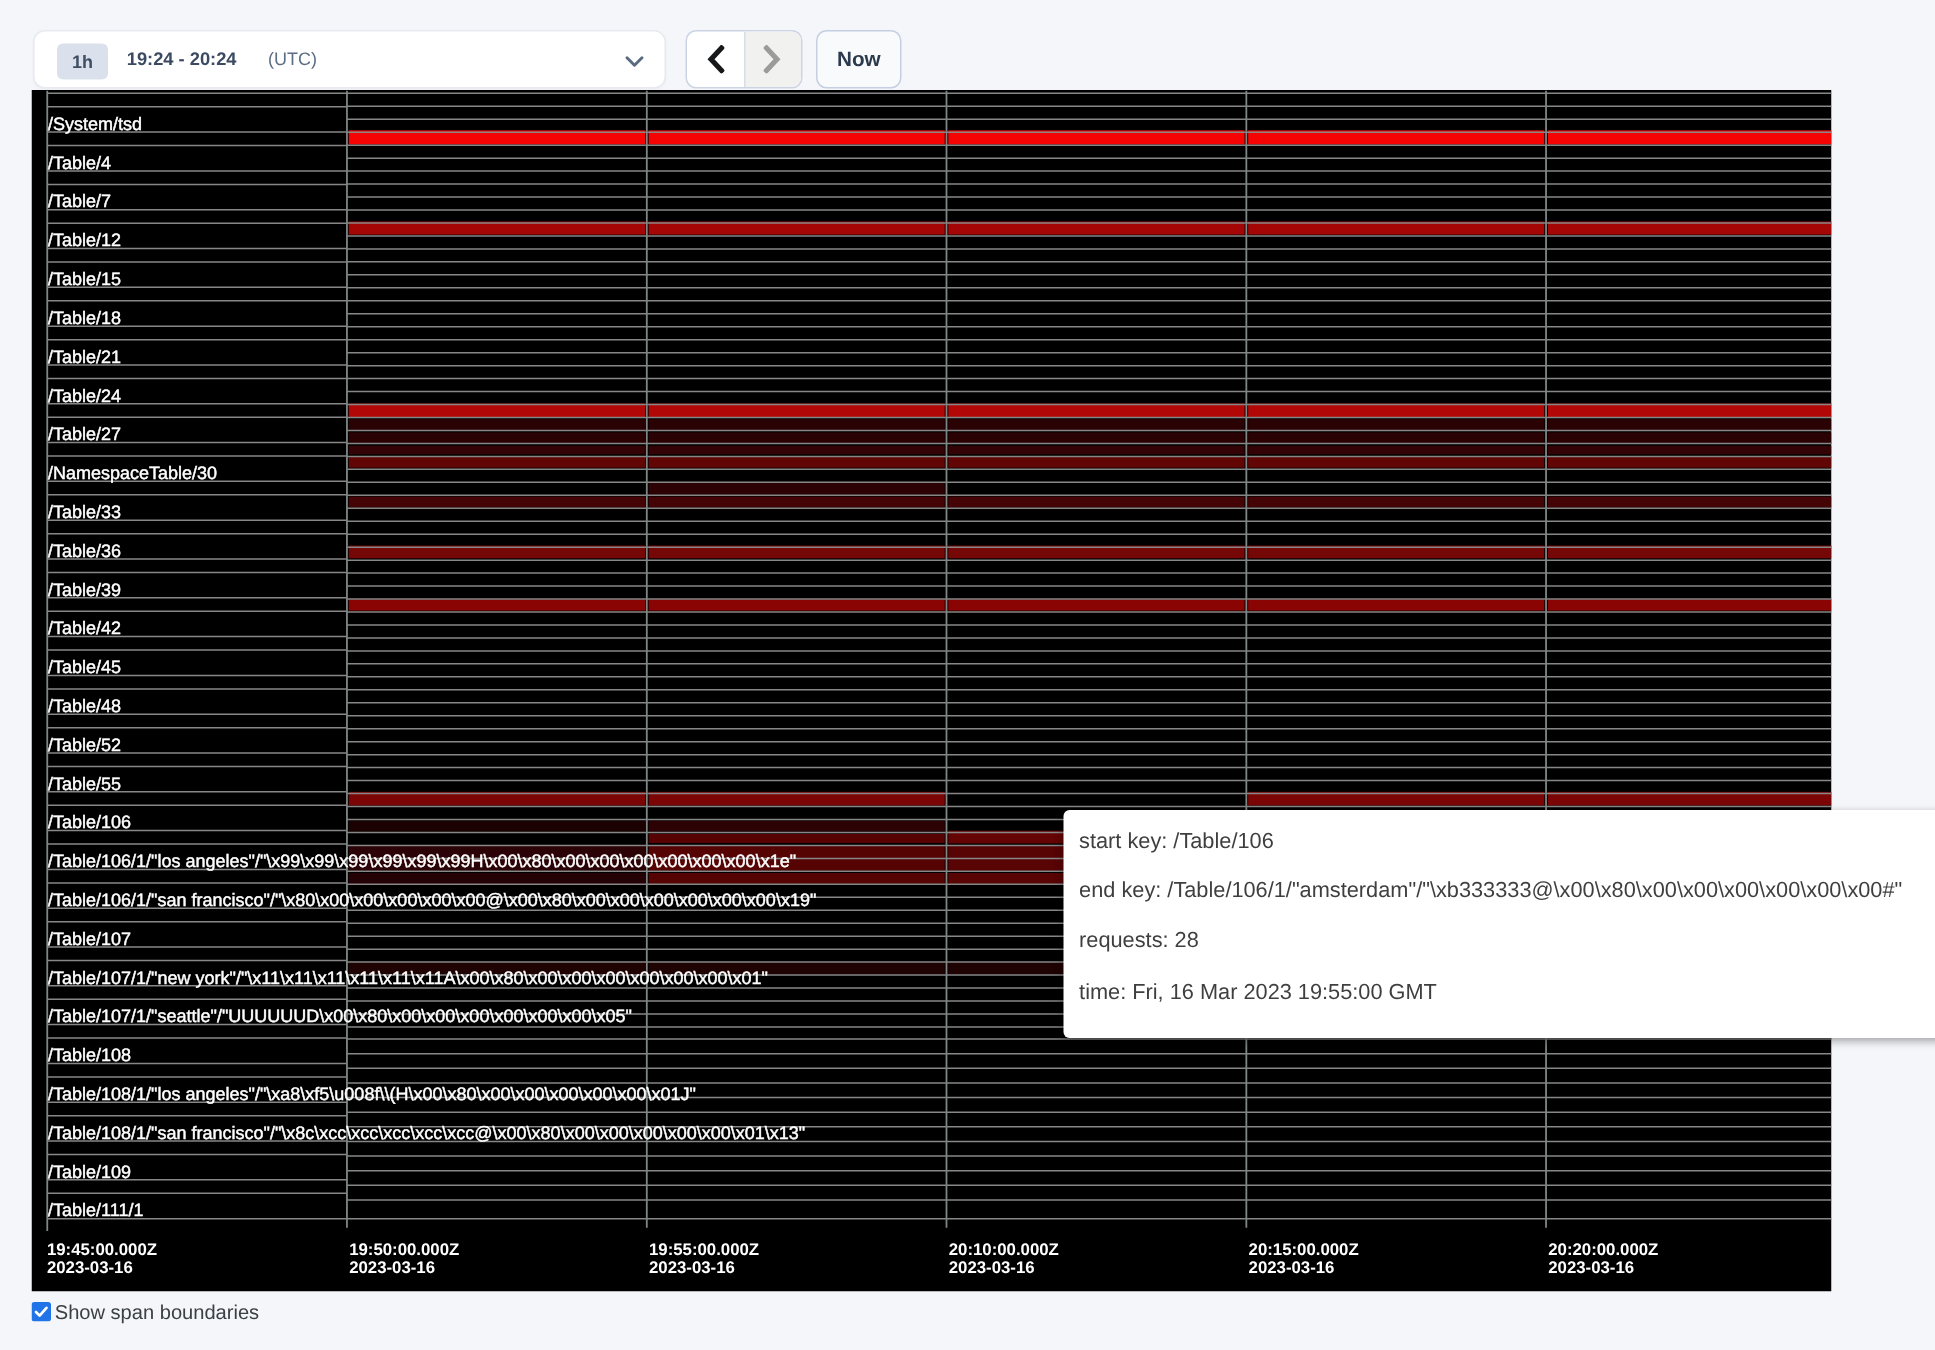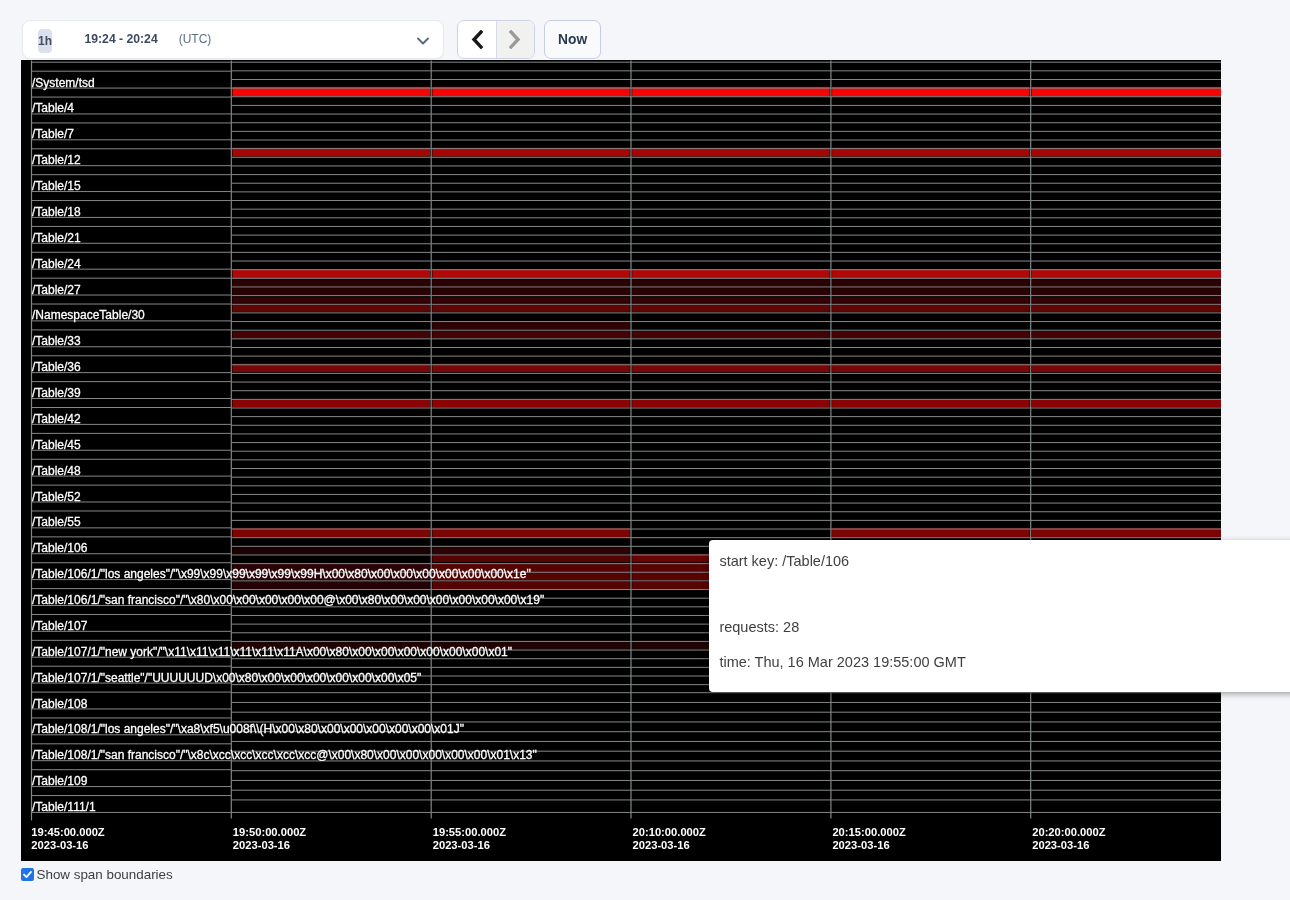--- a/index.html
+++ b/index.html
@@ -1,20 +1,20 @@
 <!DOCTYPE html>
 <html><head>
 <meta charset="utf-8">
 <style>
   * { margin:0; padding:0; box-sizing:border-box; }
   html,body { width:1290px; height:900px; background:#f4f6fa; font-family:"Liberation Sans", sans-serif; overflow:hidden; }
   .wrap { position:relative; width:1290px; height:900px; }
   .selector { position:absolute; left:21.5px; top:19.9px; width:422px; height:38.7px;
      background:#fff; border:1px solid #e7eaf0; border-radius:8px; box-shadow:0 1px 2px rgba(0,0,0,.04); }
-  .badge { position:absolute; left:15.5px; top:8px; width:14px; height:24.4px; background:#dbe1ec;
+  .badge { position:absolute; left:15.5px; top:8px; width:34px; height:24.4px; background:#dbe1ec;
      border-radius:4px; color:#3f4e63; font-size:12px; font-weight:bold; display:flex; align-items:center; justify-content:center; }
   .trange { position:absolute; left:62px; top:0; height:100%; display:flex; align-items:center;
      font-size:12.2px; font-weight:bold; color:#3b4a61; }
   .trange .utc { font-weight:normal; color:#5d6d83; margin-left:21px; font-size:12px; }
   .chev { position:absolute; right:13px; top:15px; width:14px; height:10px; }
   .btngroup { position:absolute; left:456.8px; top:19.8px; width:78px; height:39.2px;
      border:1px solid #ccd4e3; border-radius:7px; background:#fff; overflow:hidden; display:flex; }
   .btngroup .half { width:50%; height:100%; display:flex; align-items:center; justify-content:center; }
   .btngroup .right { background:#f1f1ef; border-left:1px solid #d9dde5; }
   .nowbtn { position:absolute; left:543.8px; top:20.2px; width:57.5px; height:38.8px;
@@ -159,22 +159,23 @@
 <text x="432.7" y="848.5" font-family="Liberation Sans, sans-serif" font-size="11.2px" font-weight="bold" fill="#fff">2023-03-16</text>
 <text x="632.5" y="836.4" font-family="Liberation Sans, sans-serif" font-size="11.2px" font-weight="bold" fill="#fff">20:10:00.000Z</text>
 <text x="632.5" y="848.5" font-family="Liberation Sans, sans-serif" font-size="11.2px" font-weight="bold" fill="#fff">2023-03-16</text>
 <text x="832.4" y="836.4" font-family="Liberation Sans, sans-serif" font-size="11.2px" font-weight="bold" fill="#fff">20:15:00.000Z</text>
 <text x="832.4" y="848.5" font-family="Liberation Sans, sans-serif" font-size="11.2px" font-weight="bold" fill="#fff">2023-03-16</text>
 <text x="1032.2" y="836.4" font-family="Liberation Sans, sans-serif" font-size="11.2px" font-weight="bold" fill="#fff">20:20:00.000Z</text>
 <text x="1032.2" y="848.5" font-family="Liberation Sans, sans-serif" font-size="11.2px" font-weight="bold" fill="#fff">2023-03-16</text>
 </svg>
   <div class="tooltip">
     <div style="top:14.4px">start key: /Table/106</div>
+    <div style="top:47.2px">end key: /Table/106/1/"amsterdam"/"\xb333333@\x00\x80\x00\x00\x00\x00\x00\x00#"</div>
     <div style="top:80.6px">requests: 28</div>
-    <div style="top:115.8px">time: Thu, 16 Mar 2023 19:55:00 GMT</div>
+    <div style="top:115.8px">time: Fri, 16 Mar 2023 19:55:00 GMT</div>
   </div>
   <div class="cbrow">
     <svg width="13" height="13" viewBox="0 0 13 13">
         <rect width="13" height="13" rx="2" fill="#2173e8"></rect>
         <path d="M3 6.7 L5.4 9.1 L10 3.9" stroke="#fff" stroke-width="1.8" fill="none" stroke-linecap="round" stroke-linejoin="round"></path>
       </svg>
     <span class="cbl">Show span boundaries</span>
   </div>
 </div>
 

